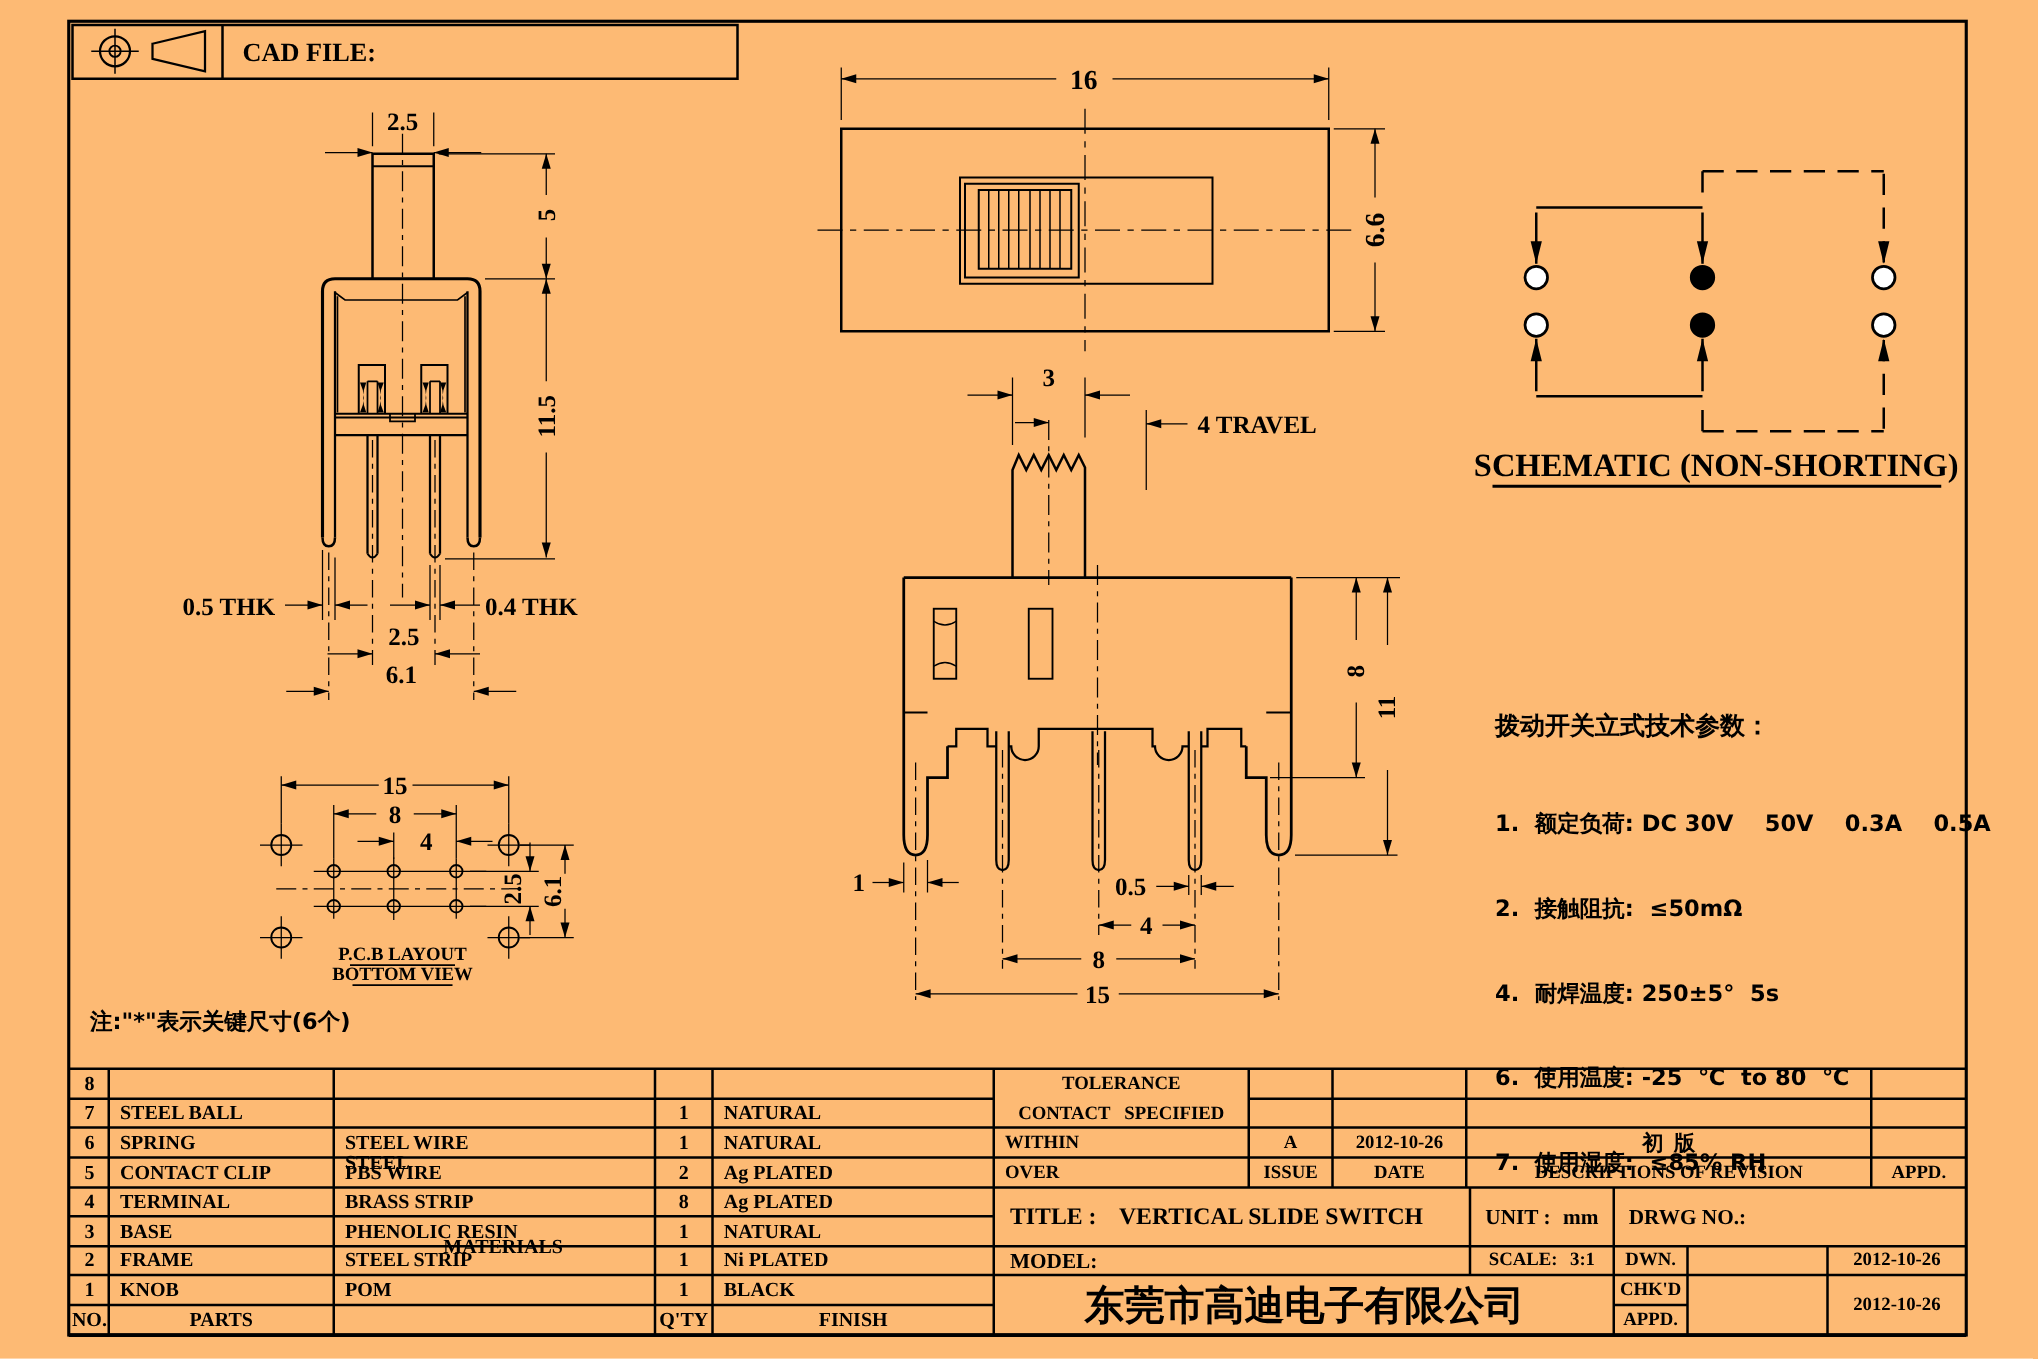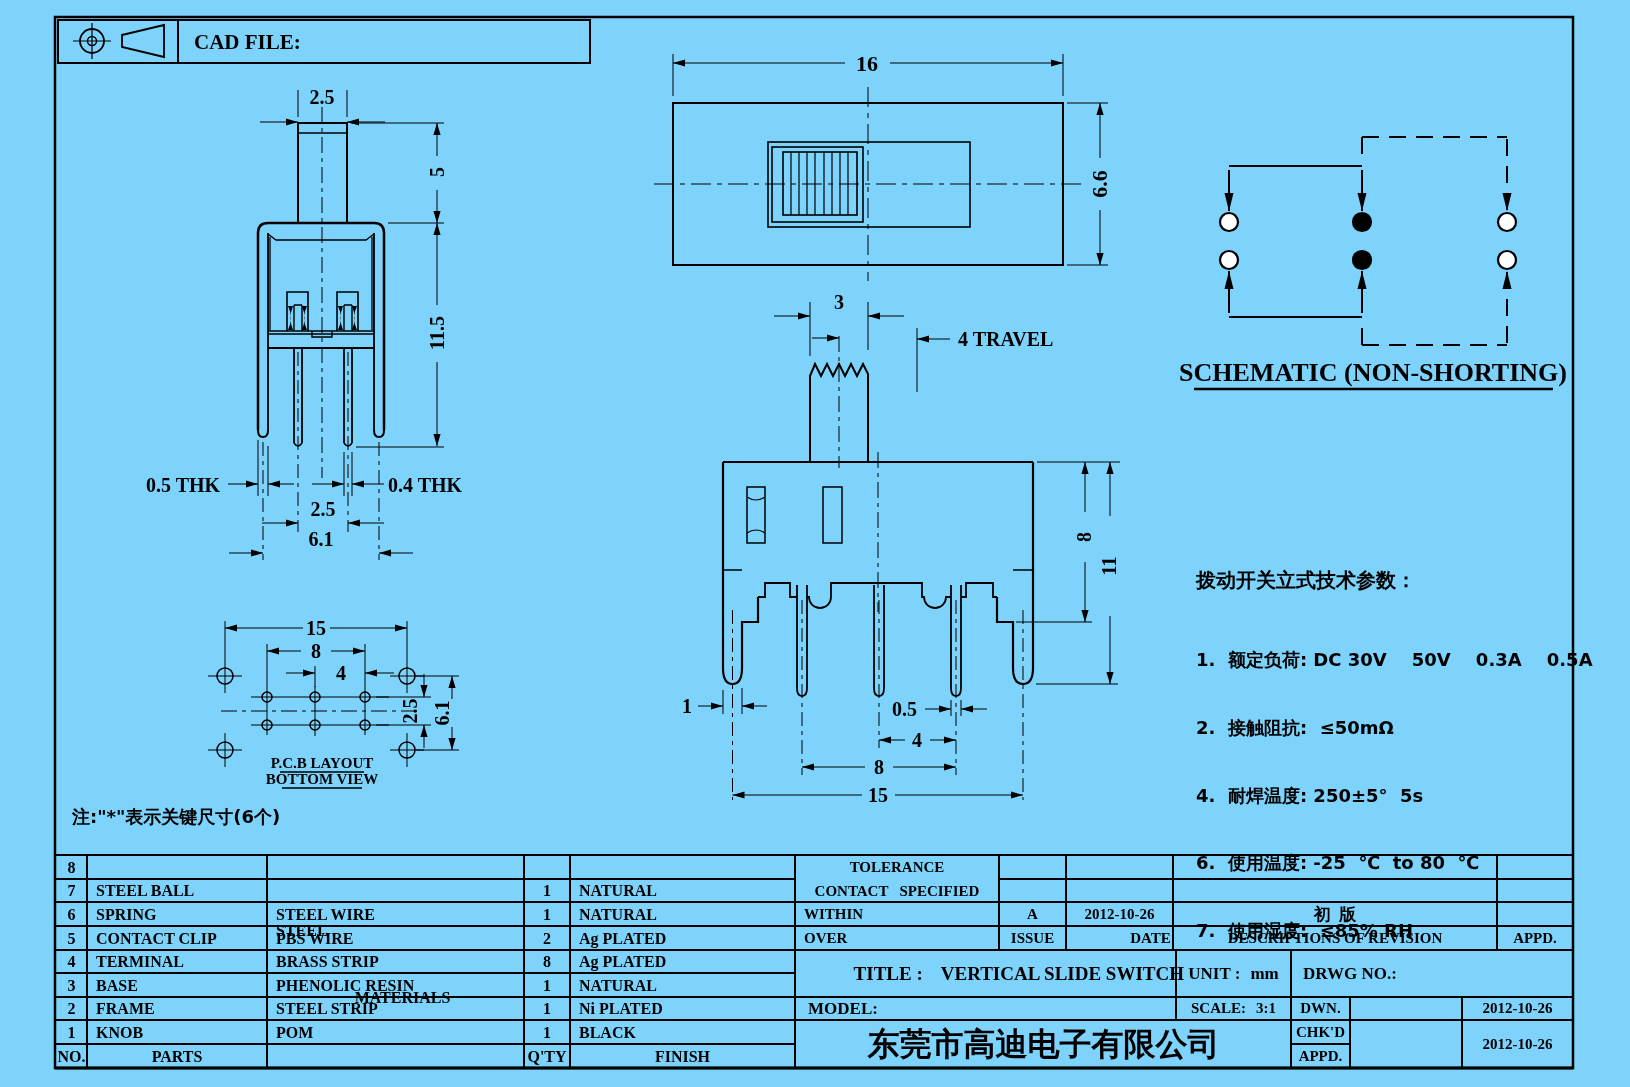--- a/index.html
+++ b/index.html
@@ -1,16 +1,16 @@
 <!DOCTYPE html>
 <html><head>
 <meta charset="utf-8">
 <style>
   html,body{margin:0;padding:0;background:#fff;}
-  .sheet{position:relative;width:1630px;height:1087px;background:#7dd3fc;overflow:hidden;
+  .sheet{position:relative;width:1630px;height:1087px;background:#fdba74;overflow:hidden;
          font-family:"Liberation Serif","DejaVu Serif",serif;}
   svg{position:absolute;left:0;top:0;}
   svg text{fill:#000;font-family:"Liberation Serif","DejaVu Serif",serif;font-weight:bold;}
   .dt{font-size:20px;}
   .dt22{font-size:22px;}
   .cap{font-size:15px;}
   .sch{font-size:26px;}
   .cad{font-size:21px;}
   .ov{position:absolute;color:#000;}
   .tech{font-family:"DejaVu Sans","Liberation Sans",sans-serif;font-weight:bold;white-space:pre;}
@@ -352,26 +352,26 @@
 <div class="tc c" style="left:525px;top:1045px;width:44px;height:23px;">Q'TY</div>
 <div class="tc c" style="left:571px;top:1045px;width:223px;height:23px;">FINISH</div>
 
 <div class="tc c f15" style="left:796px;top:856px;width:202px;height:23px;">TOLERANCE</div>
 <div class="tc c f15" style="left:796px;top:880px;width:202px;height:22px;">CONTACT   SPECIFIED</div>
 <div class="tc l f15" style="left:796px;top:903px;width:202px;height:23px;">WITHIN</div>
 <div class="tc l f15" style="left:796px;top:927px;width:202px;height:23px;">OVER</div>
 <div class="tc c f15" style="left:999px;top:903px;width:67px;height:23px;">A</div>
 <div class="tc c f15" style="left:999px;top:927px;width:67px;height:23px;">ISSUE</div>
 <div class="tc c f15" style="left:1066px;top:903px;width:107px;height:23px;">2012-10-26</div>
-<div class="tc c f15" style="left:1066px;top:927px;width:107px;height:23px;margin-left:31px;">DATE</div>
+<div class="tc c f15" style="left:1066px;top:927px;width:107px;height:23px;">DATE</div>
 <div class="tc c f17" style="left:1173px;top:903px;width:324px;height:23px;">初  版</div>
 <div class="tc c f15" style="left:1173px;top:927px;width:324px;height:23px;">DESCRIPTIONS OF REVISION</div>
 <div class="tc c f15" style="left:1497px;top:927px;width:76px;height:23px;">APPD.</div>
 
-<div class="tc l f19 gap18" style="left:800px;top:950px;width:376px;height:47px;justify-content:flex-end;">
+<div class="tc l f19 gap18" style="left:800px;top:950px;width:376px;height:47px;">
   <span>TITLE :</span>
   <span>VERTICAL SLIDE SWITCH</span>
 </div>
 <div class="tc c f17 gap10" style="left:1176px;top:950px;width:115px;height:47px;">
   <span>UNIT :</span>
   <span>mm</span>
 </div>
 <div class="tc l f17" style="left:1295px;top:950px;width:274px;height:47px;">DRWG NO.:</div>
 <div class="tc l f17" style="left:800px;top:997px;width:376px;height:23px;">MODEL:</div>
 <div class="tc c f15 gap10" style="left:1176px;top:997px;width:115px;height:23px;">

